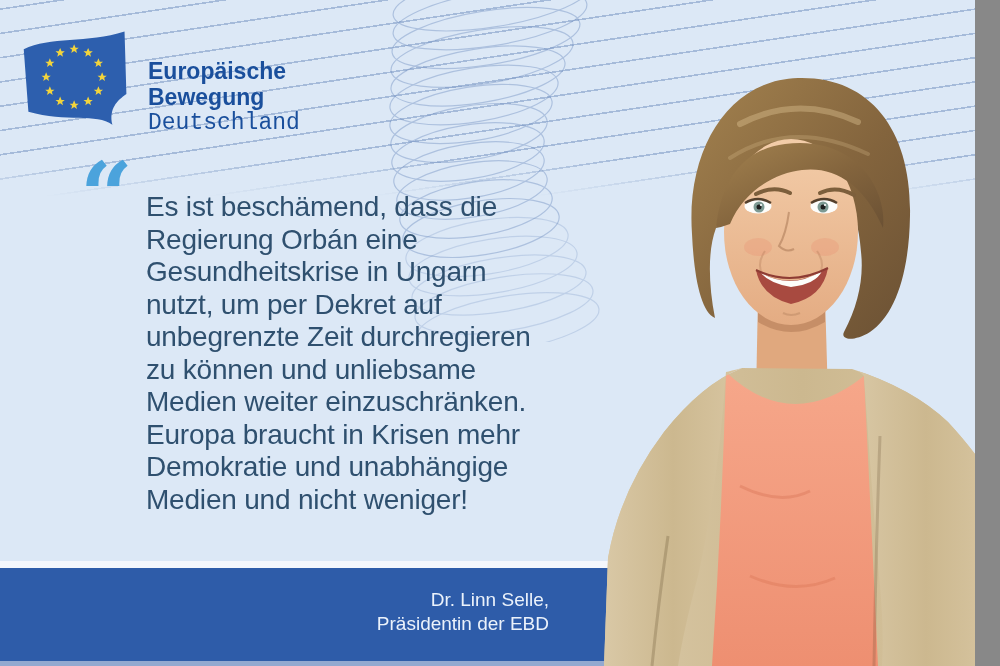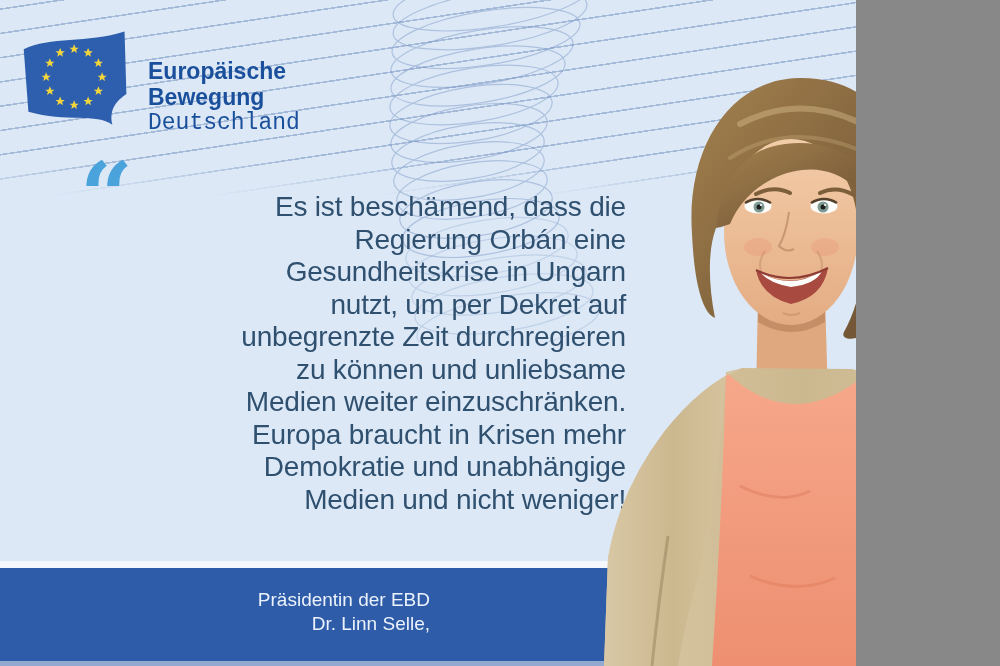--- a/index.html
+++ b/index.html
@@ -1,18 +1,18 @@
 <!DOCTYPE html>
 <html><head>
 <meta charset="utf-8">
 <style>
   * { margin:0; padding:0; box-sizing:border-box; }
   body { background:#888; font-family:"Liberation Sans", sans-serif; }
   .canvas {
-    position:relative; width:856px; height:666px; overflow:hidden;
+    position:relative; width:975px; height:666px; overflow:hidden;
     background:#dce8f6;
   }
   
   .lines-wrap {
     position:absolute; left:0; top:0; width:1000px; height:200px; overflow:hidden; z-index:1;
     -webkit-mask-image:linear-gradient(180deg,#000 0 158px,transparent 196px);
             mask-image:linear-gradient(180deg,#000 0 158px,transparent 196px);
   }
   .lines {
     position:absolute; left:-160px; top:-170px; width:1450px; height:560px;
@@ -29,23 +29,23 @@
     color:#1a4f9c; font-size:23px; line-height:26px; font-weight:bold;
   }
   .org .light { font-weight:normal;font-family:Liberation Mono, monospace; }
   
   .quote-mark {
     position:absolute; left:80px; top:150px; z-index:3;
     font-family:"DejaVu Serif", serif; font-weight:bold;
     font-size:92px; line-height:1; color:#4ba3dc;
   }
   .quote-text {
-    position:absolute; left:136px; top:191px; width:490px; z-index:3;
+    position:absolute; left:146px; top:191px; width:490px; z-index:3;
     font-size:28px; line-height:32.5px; color:#2f506f;
-    white-space:pre-line; letter-spacing:-0.2px;text-align:right;
+    white-space:pre-line; letter-spacing:-0.2px;
   }
   
   .separator { position:absolute; left:0; top:561px; width:1000px; height:7px; background:#f4f7fc; z-index:2; }
   .bar { position:absolute; left:0; top:568px; width:1000px; height:93px; background:#2e5ca9; z-index:2; }
   .bar-strip { position:absolute; left:0; top:661px; width:1000px; height:5px; background:#93a9d0; z-index:2; }
   .attribution {
     position:absolute; right:426px; top:588px; z-index:3; text-align:right;
     color:#ebf2fb; font-size:19px; line-height:23.5px;
   }
   
@@ -118,22 +118,22 @@
 zu können und unliebsame
 Medien weiter einzuschränken.
 Europa braucht in Krisen mehr
 Demokratie und unabhängige
 Medien und nicht weniger!</div>
 
   <div class="separator"></div>
   <div class="bar"></div>
   <div class="bar-strip"></div>
   <div class="attribution">
+    <div>Dr. Linn Selle,</div>
     <div>Präsidentin der EBD</div>
-    <div>Dr. Linn Selle,</div>
   </div>
 
   <svg class="portrait" width="420" height="600" viewBox="0 0 420 600">
     <defs>
       <linearGradient id="skinG" x1="0" y1="0" x2="0" y2="1">
         <stop offset="0" stop-color="#f3cda9"></stop>
           <stop offset="1" stop-color="#e4ac83"></stop>
       </linearGradient>
       <linearGradient id="hairG" x1="0" y1="0" x2="1" y2="1">
         <stop offset="0" stop-color="#a3824f"></stop>

